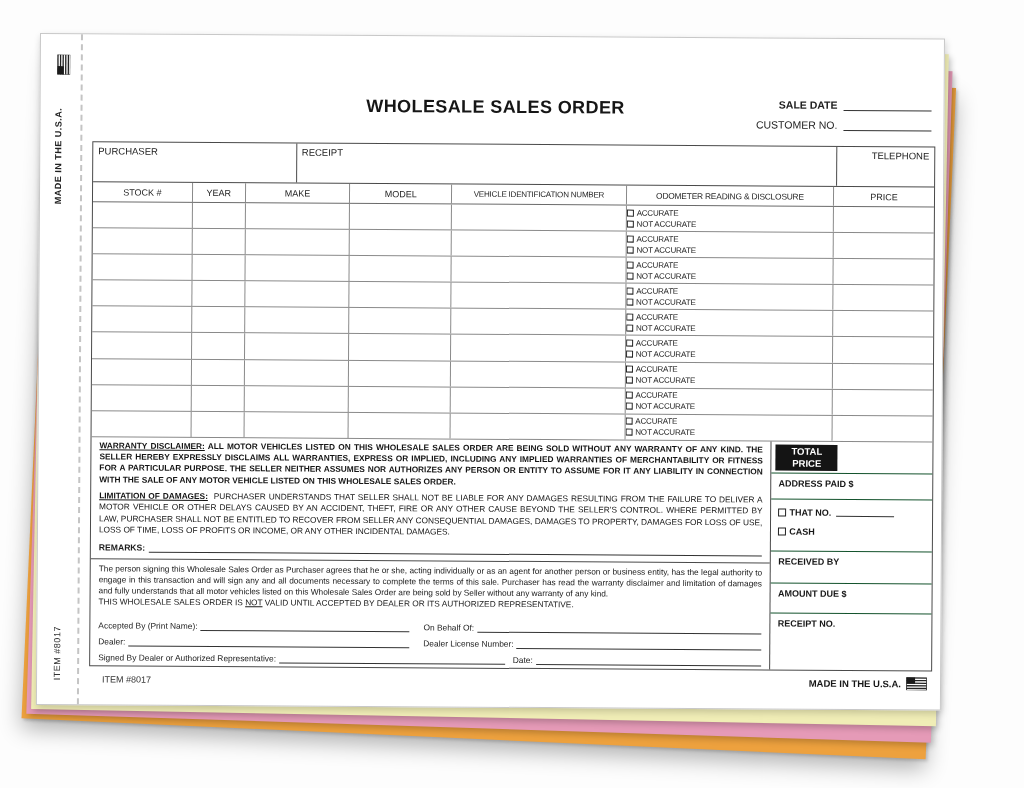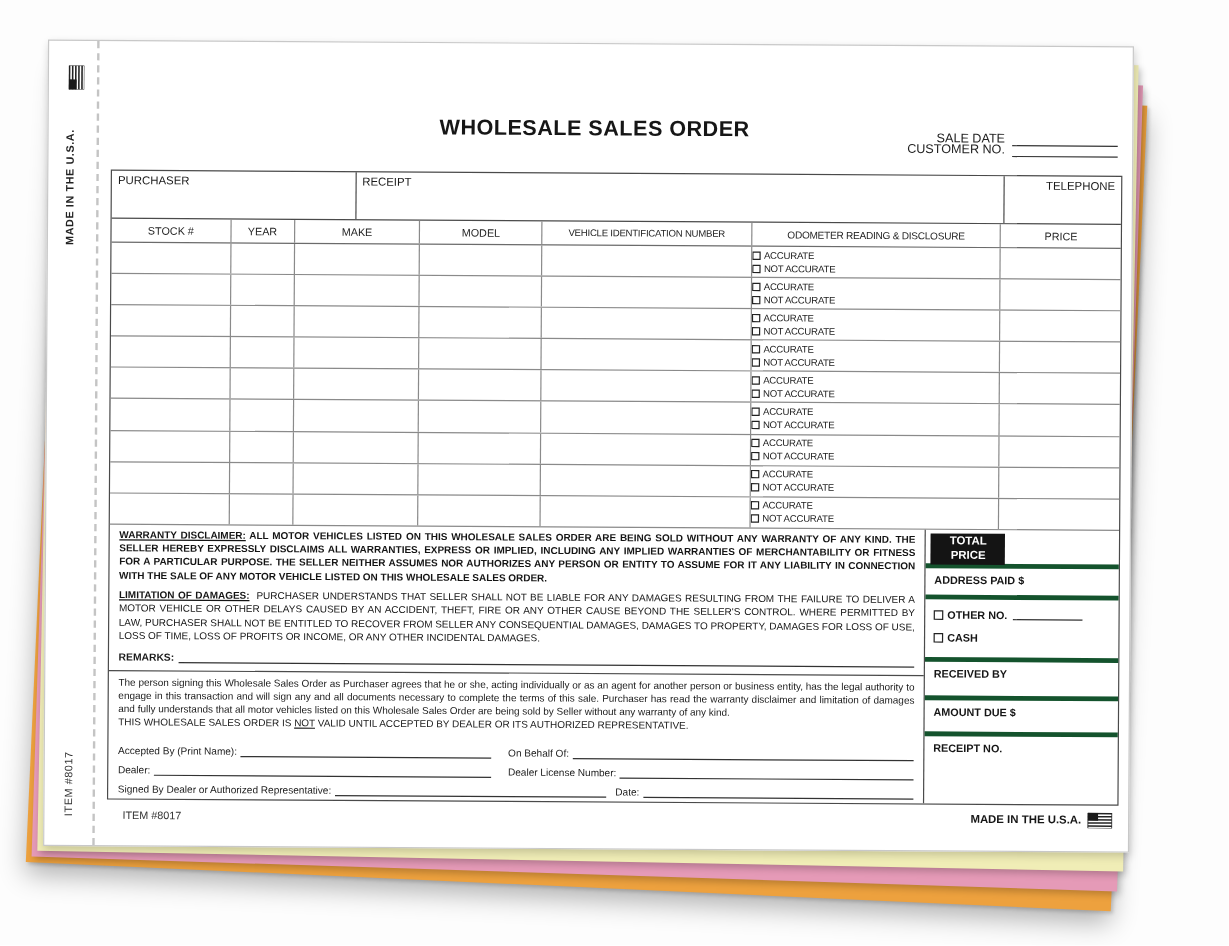--- a/index.html
+++ b/index.html
@@ -22,21 +22,21 @@
   .vtext { position:absolute; writing-mode:vertical-rl; transform:rotate(180deg);
     font-size:9px; letter-spacing:.5px; white-space:nowrap; }
   .v-madeusa { left:13px; top:52px; height:118px; font-weight:bold; color:#222; }
   .v-item    { left:15px; top:598px; height:48px; color:#333; }
   .side-flag { position:absolute; left:13px; top:24px; transform:rotate(-90deg); transform-origin:center; }
 
   
   .title { position:absolute; left:290px; top:60px; width:330px; text-align:center;
     font-size:18px; font-weight:bold; letter-spacing:.4px; color:#161616; }
   .ref-line { position:absolute; right:12px; display:flex; align-items:flex-end; font-size:10.5px; color:#222; }
-  .ref-sale { top:71px; } .ref-cust { top:80px; }
+  .ref-sale { top:60px;font-weight:bold; } .ref-cust { top:80px; }
   .ref-line .blank { display:inline-block; width:88px; border-bottom:1px solid #333; margin-left:6px; height:12px; }
 
   
   .formbox { position:absolute; left:52px; top:107px; width:843px; height:525px;
     border:1px solid #4a4a4a; display:flex; flex-direction:column; }
 
   .row-purchaser { height:40px; display:flex; border-bottom:1px solid #4a4a4a; font-size:9.5px; }
   .row-purchaser .pcell { padding:3px 5px; }
   .p-purchaser { width:204px; border-right:1px solid #4a4a4a; }
   .p-address   { width:542px; border-right:1px solid #4a4a4a; }
@@ -73,21 +73,21 @@
   .agr-valid .u { text-decoration:underline; }
   .sig-rows { margin-top:auto; display:flex; flex-direction:column; gap:6px; font-size:8.4px; color:#222; }
   .sig-row { display:flex; align-items:flex-end; }
   .sig-pair { display:flex; align-items:flex-end; }
   .sig-left { width:49%; padding-right:14px; }
   .sig-right { flex:1; }
   .sig-row .blank { flex:1; border-bottom:1px solid #333; margin-left:3px; height:9px; }
 
   
   .pay-col { width:162px; border-left:1px solid #4a4a4a; display:flex; flex-direction:column; font-size:9px; font-weight:600; color:#161616; }
-  .pay-cell { border-bottom:4px solid #14532d; padding:5px 7px; }
+  .pay-cell { border-bottom:1px solid #14532d; padding:5px 7px; }
   .pay-cell:last-child { border-bottom:none; }
   .cell-total { height:32px; padding:3px 0 0 4px; }
   .total-box { width:62px; height:26px; background:#141414; color:#fff; text-align:center;
     font-size:9.5px; font-weight:bold; line-height:12px; padding-top:1px; }
   .cell-paid { height:26px; } .cell-check { height:52px; padding-top:8px; }
   .cell-received { height:32px; } .cell-receipt { height:30px; }
   .cell-due { height:30px; } .cell-dueby { height:28px; }
   .check-line { display:flex; align-items:center; margin-bottom:9px; }
   .check-line .cb { width:8px; height:8px; }
   .check-line .blank { width:58px; border-bottom:1px solid #333; height:9px; margin-left:5px; }
@@ -389,21 +389,21 @@
               <div>TOTAL</div>
               <div>PRICE</div>
             </div>
           </div>
           <div class="pay-cell cell-paid">
             <span>ADDRESS PAID $</span>
           </div>
           <div class="pay-cell cell-check">
             <div class="check-line">
               <span class="cb"></span>
-              <span>OTHER NO.</span>
+              <span>THAT NO.</span>
               <span class="blank"></span>
             </div>
             <div class="check-line">
               <span class="cb"></span>
               <span>CASH</span>
             </div>
           </div>
           <div class="pay-cell cell-received">
             <span>RECEIVED BY</span>
           </div>

